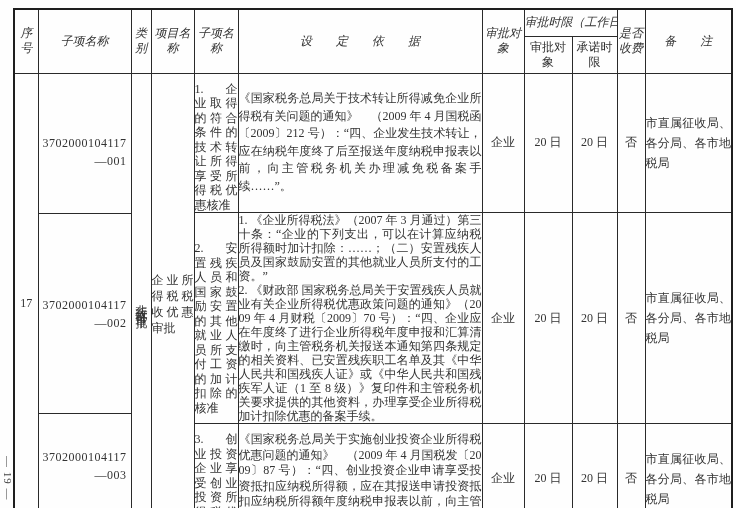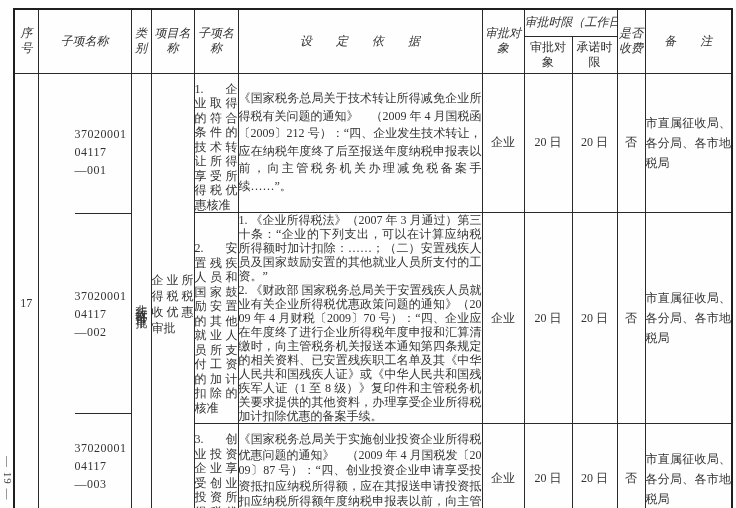--- a/index.html
+++ b/index.html
@@ -33,22 +33,22 @@
   .hc{text-align:center;line-height:1.25;padding:1px;}
   .nowrap{white-space:nowrap;font-size:11px;letter-spacing:0;}
   .wide{letter-spacing:0;}
 
   .seq{text-align:center;}
 
   .codecell{vertical-align:top;}
   .codes{display:flex;flex-direction:column;height:427px;}
   .codes > div{
     display:flex;align-items:center;justify-content:center;
-    white-space:pre-line;text-align:left;line-height:1.5;
-    box-sizing:border-box;letter-spacing:0.5px;margin-left:36px;
+    white-space:pre-line;text-align:right;line-height:1.5;
+    box-sizing:border-box;letter-spacing:0.5px;
   }
   .codes > div:nth-child(1){height:124px;border-bottom:1px solid #2a2a2a;}
   .codes > div:nth-child(2){height:200px;border-bottom:1px solid #2a2a2a;}
   .codes > div:nth-child(3){flex:1;}
 
   .cat{text-align:center;}
   .vert{
     display:inline-block;writing-mode:vertical-rl;text-orientation:upright;
     letter-spacing:2px;line-height:20px;
   }

